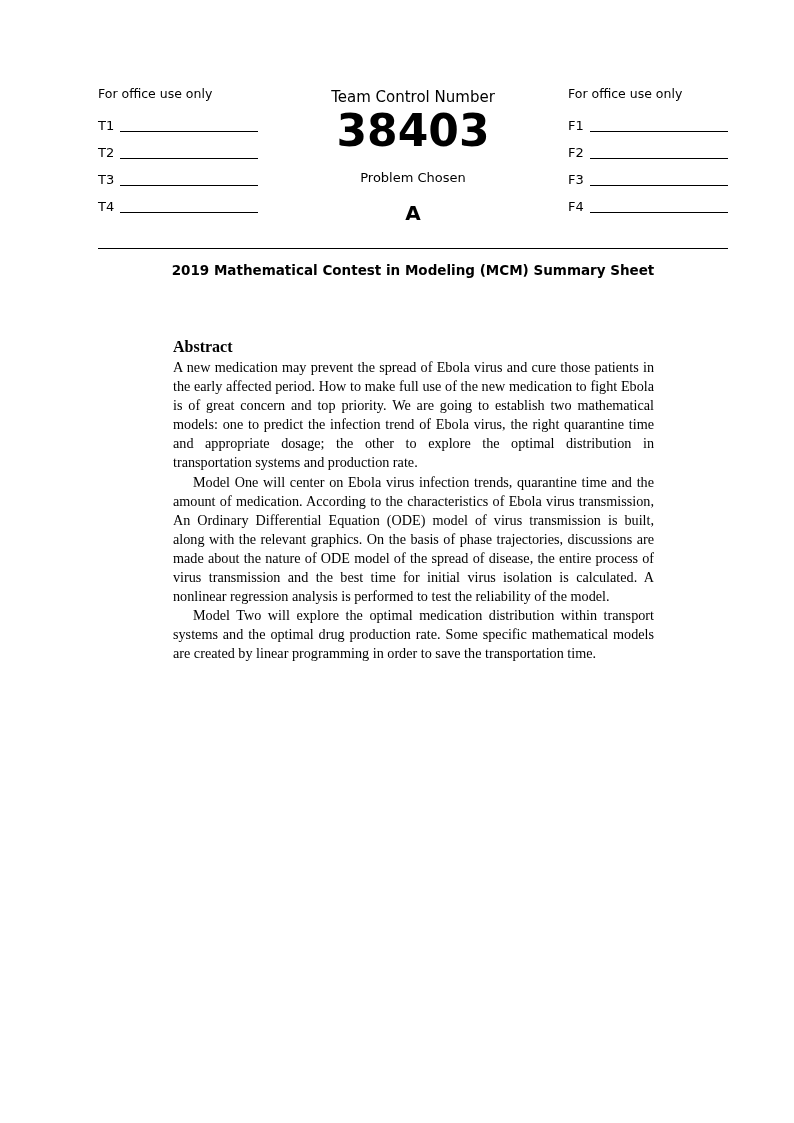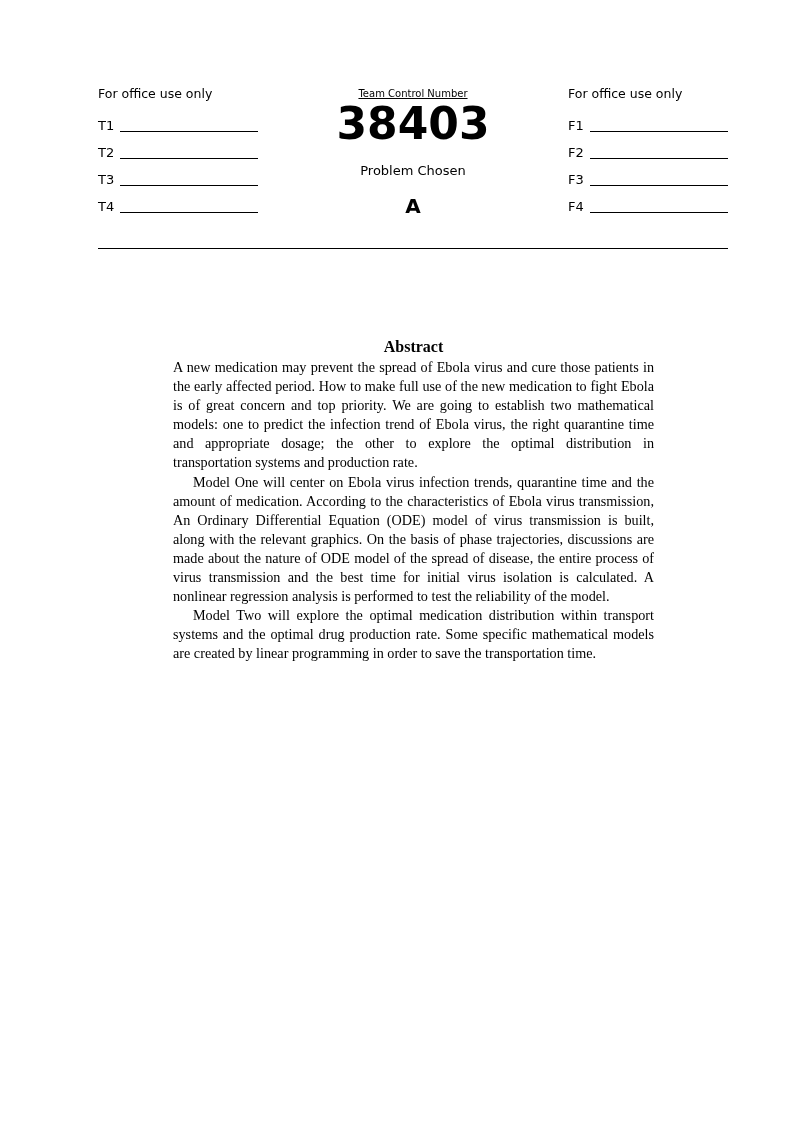--- a/index.html
+++ b/index.html
@@ -62,23 +62,22 @@
     height: 12px;
     margin-left: 2px;
   }
 
   .center-col {
     width: 250px;
     text-align: center;
     font-family: "DejaVu Sans", sans-serif;
   }
   .tcn-label {
-    font-size: 10px;
+    font-size: 15px;
     margin-bottom: 0;
-    text-decoration: underline;
   }
   .tcn-number {
     font-family: "DejaVu Sans", sans-serif;
     font-weight: bold;
     font-size: 44px;
     line-height: 1.05;
     letter-spacing: 0px;
     margin-top: 2px;
     margin-bottom: 16px;
   }
@@ -121,21 +120,21 @@
     font-family: "DejaVu Sans", sans-serif;
     font-size: 12.5px;
   }
 
   
   .abstract-head {
     position: absolute;
     left: 157px;
     top: 338px;
     width: 481px;
-    text-align: center;
+    text-align: left;
     font-family: "Liberation Serif", serif;
     font-weight: bold;
     font-size: 16px;
   }
   .abstract-body {
     position: absolute;
     left: 157px;
     top: 358px;
     width: 481px;
     font-family: "Liberation Serif", serif;
@@ -205,20 +204,21 @@
           <span class="office-label">F4</span>
           <span class="office-rule"></span>
         </div>
       </div>
 
     </div>
   </div>
 
   <div class="hrule"></div>
 
+  <div class="sheet-title">2019 Mathematical Contest in Modeling (MCM) Summary Sheet</div>
 
   <div class="abstract-head">Abstract</div>
 
   <div class="abstract-body">
     <p class="first">A new medication may prevent the spread of Ebola virus and cure those patients in the early affected period. How to make full use of the new medication to fight Ebola is of great concern and top priority. We are going to establish two mathematical models: one to predict the infection trend of Ebola virus, the right quarantine time and appropriate dosage; the other to explore the optimal distribution in transportation systems and production rate.</p>
     <p>Model One will center on Ebola virus infection trends, quarantine time and the amount of medication. According to the characteristics of Ebola virus transmission, An Ordinary Differential Equation (ODE) model of virus transmission is built, along with the relevant graphics. On the basis of phase trajectories, discussions are made about the nature of ODE model of the spread of disease, the entire process of virus transmission and the best time for initial virus isolation is calculated. A nonlinear regression analysis is performed to test the reliability of the model.</p>
     <p>Model Two will explore the optimal medication distribution within transport systems and the optimal drug production rate. Some specific mathematical models are created by linear programming in order to save the transportation time.</p>
   </div>
 
 </div>

